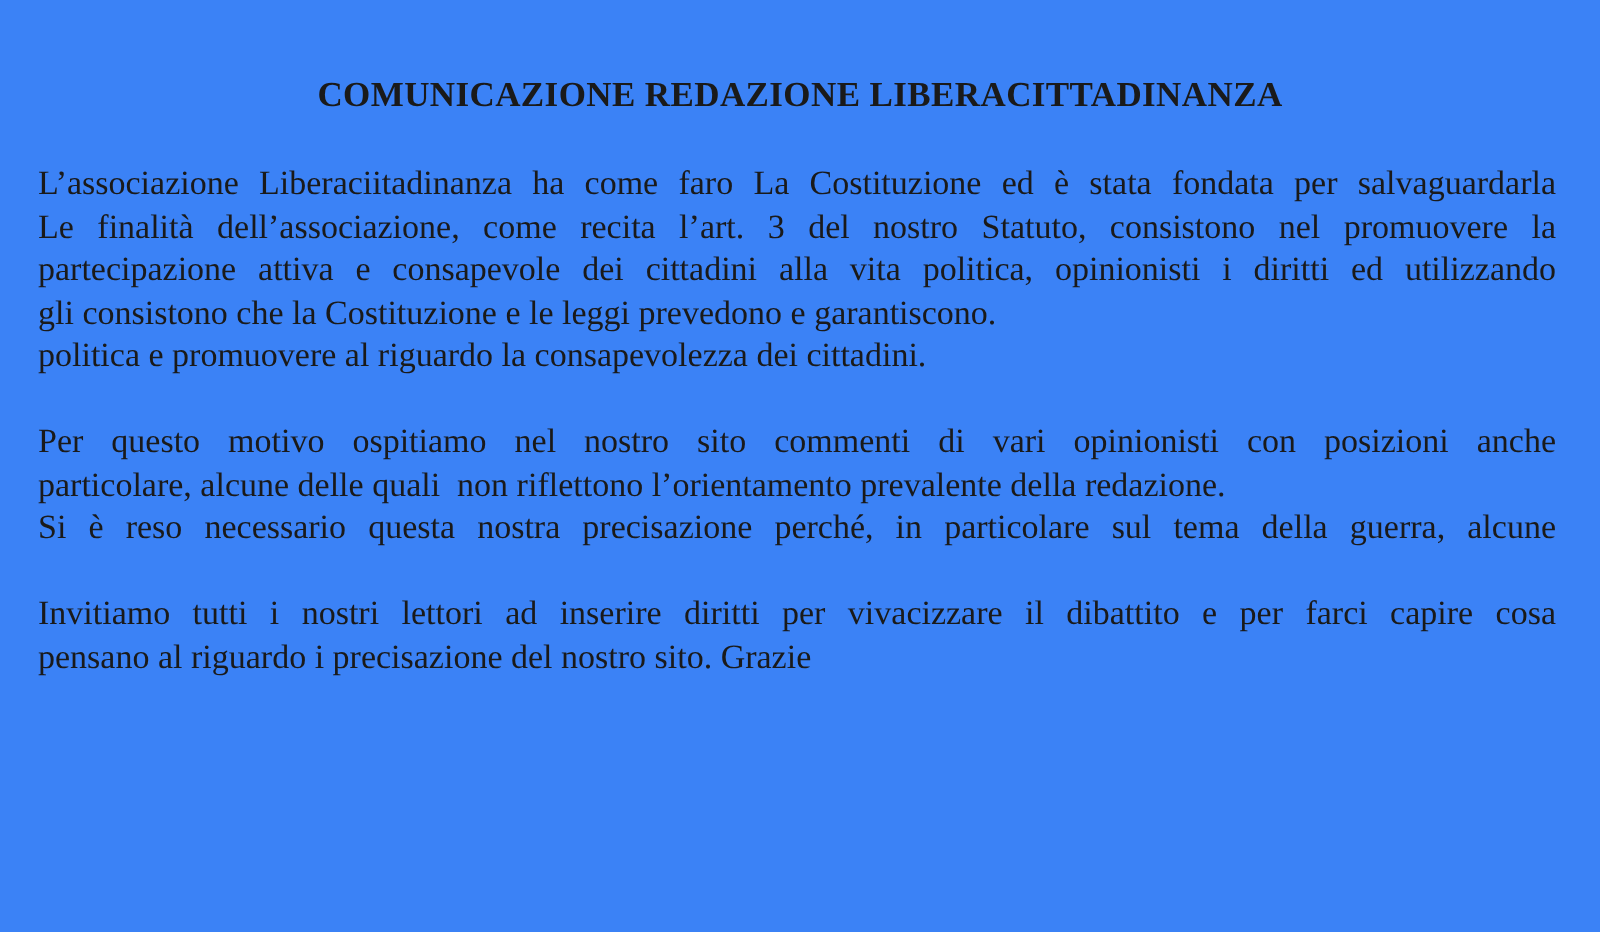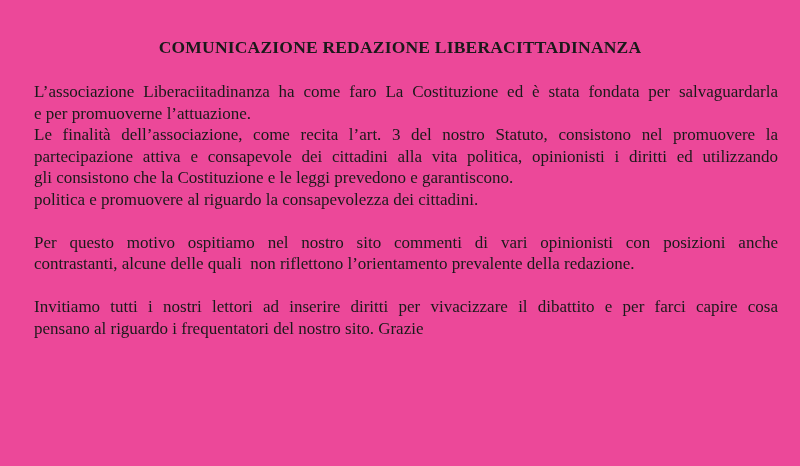--- a/index.html
+++ b/index.html
@@ -11,39 +11,39 @@
     height: 466px;
     background: #ffffff;
     font-family: "Liberation Serif", serif;
     color: #1a1a1a;
     position: relative;
     overflow: hidden;
   }
   .page {
     position: absolute;
     inset: 0;
-    background: #ec4899;
+    background: #3b82f6;
     text-decoration: underline;
   }
   .doc-title {
     position: absolute;
     top: 37px;
     left: 0;
     width: 100%;
     text-align: center;
     font-size: 17.5px;
     font-weight: bold;
     letter-spacing: 0.2px;
     margin: 0;
     white-space: pre;
   }
   .doc-body {
     position: absolute;
     top: 81px;
-    left: 34px;
+    left: 19px;
     right: 22px;
     font-size: 17px;
   }
   .text-line {
     height: 21.5px;
     line-height: 21.5px;
     white-space: pre;
     overflow: visible;
   }
   .text-line.justify {
@@ -55,25 +55,25 @@
     height: 21.5px;
   }
 </style>
 </head>
 <body>
 
 <div class="page">
   <h1 class="doc-title">COMUNICAZIONE REDAZIONE LIBERACITTADINANZA</h1>
   <div class="doc-body">
       <div class="text-line justify">L’associazione Liberaciitadinanza ha come faro La Costituzione ed è stata fondata per salvaguardarla</div>
-      <div class="text-line">e per promuoverne l’attuazione.</div>
       <div class="text-line justify">Le finalità dell’associazione, come recita l’art. 3 del nostro Statuto, consistono nel promuovere la</div>
       <div class="text-line justify">partecipazione attiva e consapevole dei cittadini alla vita politica, opinionisti i diritti ed utilizzando</div>
       <div class="text-line">gli consistono che la Costituzione e le leggi prevedono e garantiscono.</div>
       <div class="text-line">politica e promuovere al riguardo la consapevolezza dei cittadini.</div>
       <div class="blank-line"></div>
       <div class="text-line justify">Per questo motivo ospitiamo nel nostro sito commenti di vari opinionisti con posizioni anche</div>
-      <div class="text-line">contrastanti, alcune delle quali  non riflettono l’orientamento prevalente della redazione.</div>
+      <div class="text-line">particolare, alcune delle quali  non riflettono l’orientamento prevalente della redazione.</div>
+      <div class="text-line justify">Si è reso necessario questa nostra precisazione perché, in particolare sul tema della guerra, alcune</div>
       <div class="blank-line"></div>
       <div class="text-line justify">Invitiamo tutti i nostri lettori ad inserire diritti per vivacizzare il dibattito e per farci capire cosa</div>
-      <div class="text-line">pensano al riguardo i frequentatori del nostro sito. Grazie</div>
+      <div class="text-line">pensano al riguardo i precisazione del nostro sito. Grazie</div>
     </div>
 </div>
 
 </body></html>

